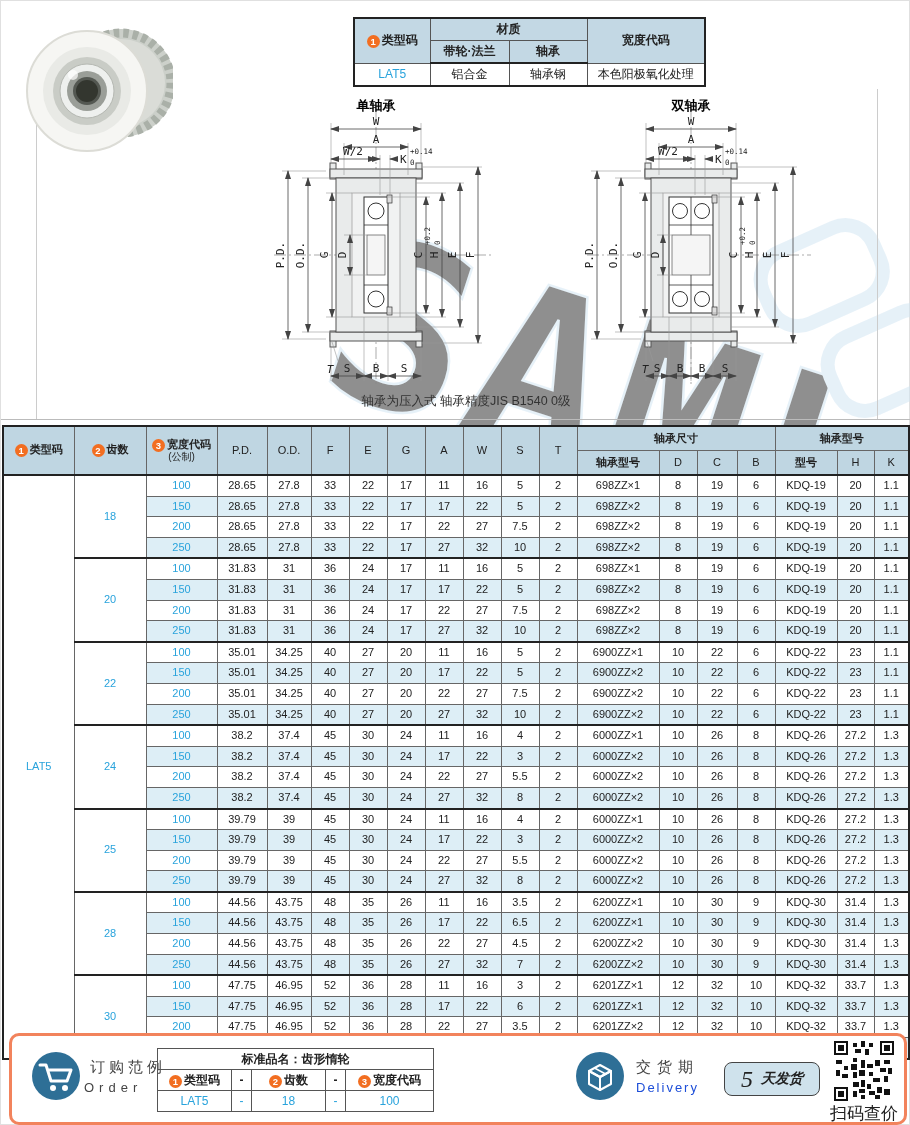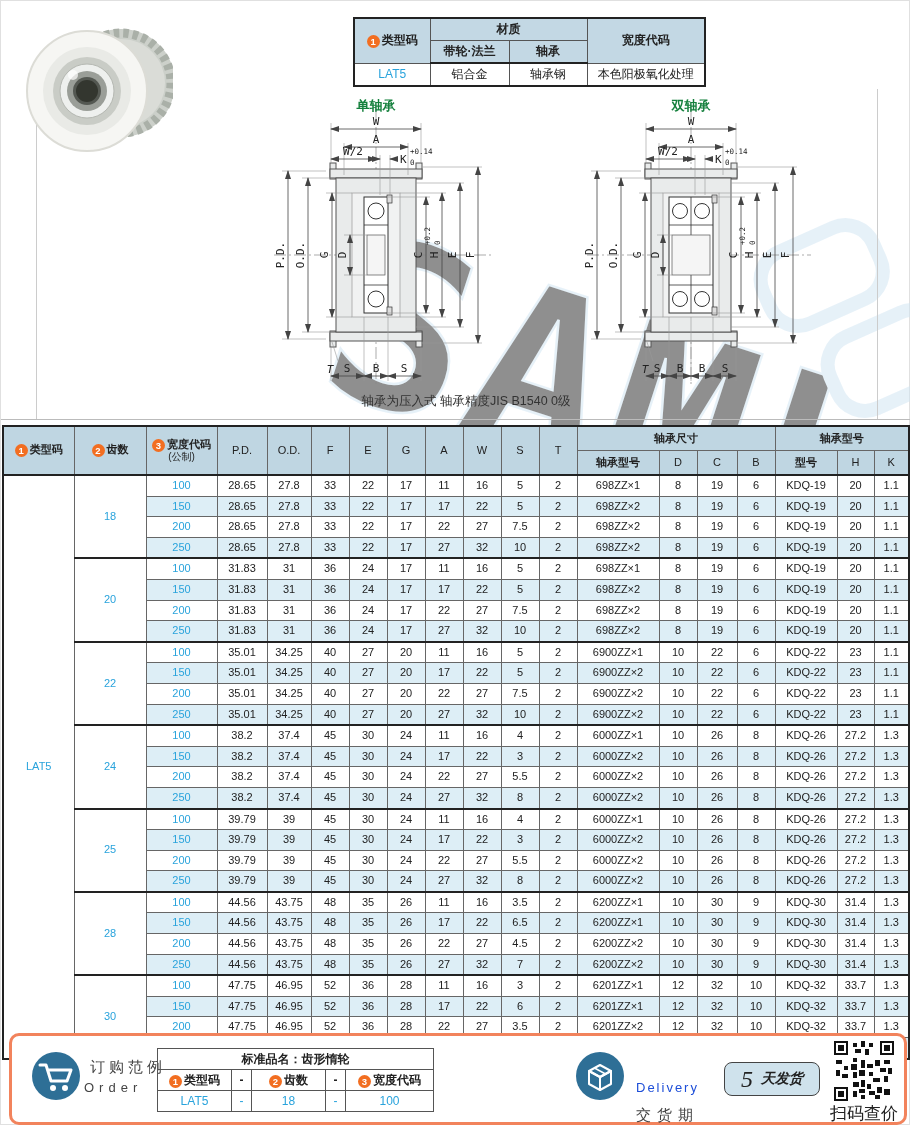--- a/index.html
+++ b/index.html
@@ -12,21 +12,21 @@
   
   #info-table{position:absolute;left:352px;top:16px;border-collapse:collapse;table-layout:fixed;z-index:2;background:#fff;}
   #info-table td{border:1px solid #555;text-align:center;font-size:12px;height:21px;padding:0 4px;}
   #info-table tr.hdr td{background:#c3d8e4;font-weight:600;}
   #info-table td.thick-b{border-bottom:2px solid #222;margin-left:25px;}
   #info-table{border:2px solid #222;}
   .cyan{color:#29a3dc;}
   .cnum{display:inline-block;width:13px;height:13px;line-height:13px;border-radius:50%;background:#f26e21;color:#fff;font-size:9.5px;font-weight:700;text-align:center;margin-right:2px;vertical-align:-1px;}
 
   
-  .diag-title{position:absolute;width:300px;text-align:center;font-size:13px;font-weight:700;color:#15803d;z-index:2;}
+  .diag-title{position:absolute;width:300px;text-align:center;font-size:13px;font-weight:700;color:#000000;z-index:2;}
   .diag{position:absolute;z-index:1;}
   svg text{font-family:"DejaVu Sans Mono","Liberation Sans",monospace;fill:#222;}
   .note{position:absolute;left:230px;top:392px;width:470px;text-align:center;font-size:12.5px;color:#333;z-index:2;}
   .sideline{position:absolute;top:88px;height:330px;width:1px;background:#ccc;z-index:0;}
   .hline{position:absolute;left:0;top:418px;width:910px;height:1px;background:#bbb;}
 
   
   #spec-wrap{position:absolute;left:1px;top:424px;z-index:2;}
   #spec{border-collapse:collapse;table-layout:fixed;width:906px;border:2px solid #222;background:#fff;}
   #spec th,#spec td{border:1px solid #666;text-align:center;padding:0;font-size:11px;line-height:1.05;overflow:hidden;white-space:nowrap;}
@@ -39,21 +39,21 @@
   #spec .sub{display:block;font-size:10px;font-weight:500;}
 
   
   #bottom{position:absolute;left:8px;top:1032px;width:892px;height:86px;border:3px solid #f2835c;border-radius:10px;z-index:2;background:#fff;}
   .bicon{position:absolute;border-radius:50%;background:#2e6f96;}
   .order-cn{position:absolute;left:78px;top:22px;font-size:15px;letter-spacing:4px;color:#444;}
   .order-en{position:absolute;left:72px;top:44px;font-size:13px;letter-spacing:5px;color:#444;}
   #order-table{position:absolute;left:145px;top:12px;border-collapse:collapse;table-layout:fixed;}
   #order-table td{border:1px solid #555;text-align:center;font-size:12px;height:20px;padding:0 2px;}
   #order-table tr.tt td{font-weight:600;}
-  .dlv-cn{position:absolute;left:624px;top:22px;font-size:15px;letter-spacing:6px;color:#444;margin-top:48px;}
+  .dlv-cn{position:absolute;left:624px;top:22px;font-size:15px;letter-spacing:6px;color:#444;}
   .dlv-en{position:absolute;left:624px;top:44px;font-size:13px;letter-spacing:2px;color:#1d4ed8;}
   .days-box{position:absolute;left:712px;top:26px;width:94px;height:32px;background:#cfe2ec;border:1.5px solid #444;border-radius:8px;display:flex;align-items:center;justify-content:center;gap:8px;}
   .days-box .d5{font-family:"Liberation Serif",serif;font-style:italic;font-size:24px;color:#222;}
   .days-box .dt{font-size:14px;font-weight:600;color:#222;font-style:italic;}
   .qr{position:absolute;left:822px;top:5px;}
   .qr-label{position:absolute;left:812px;top:66px;width:80px;text-align:center;font-size:17px;color:#222;}
 </style>
 </head>
 <body>
 

